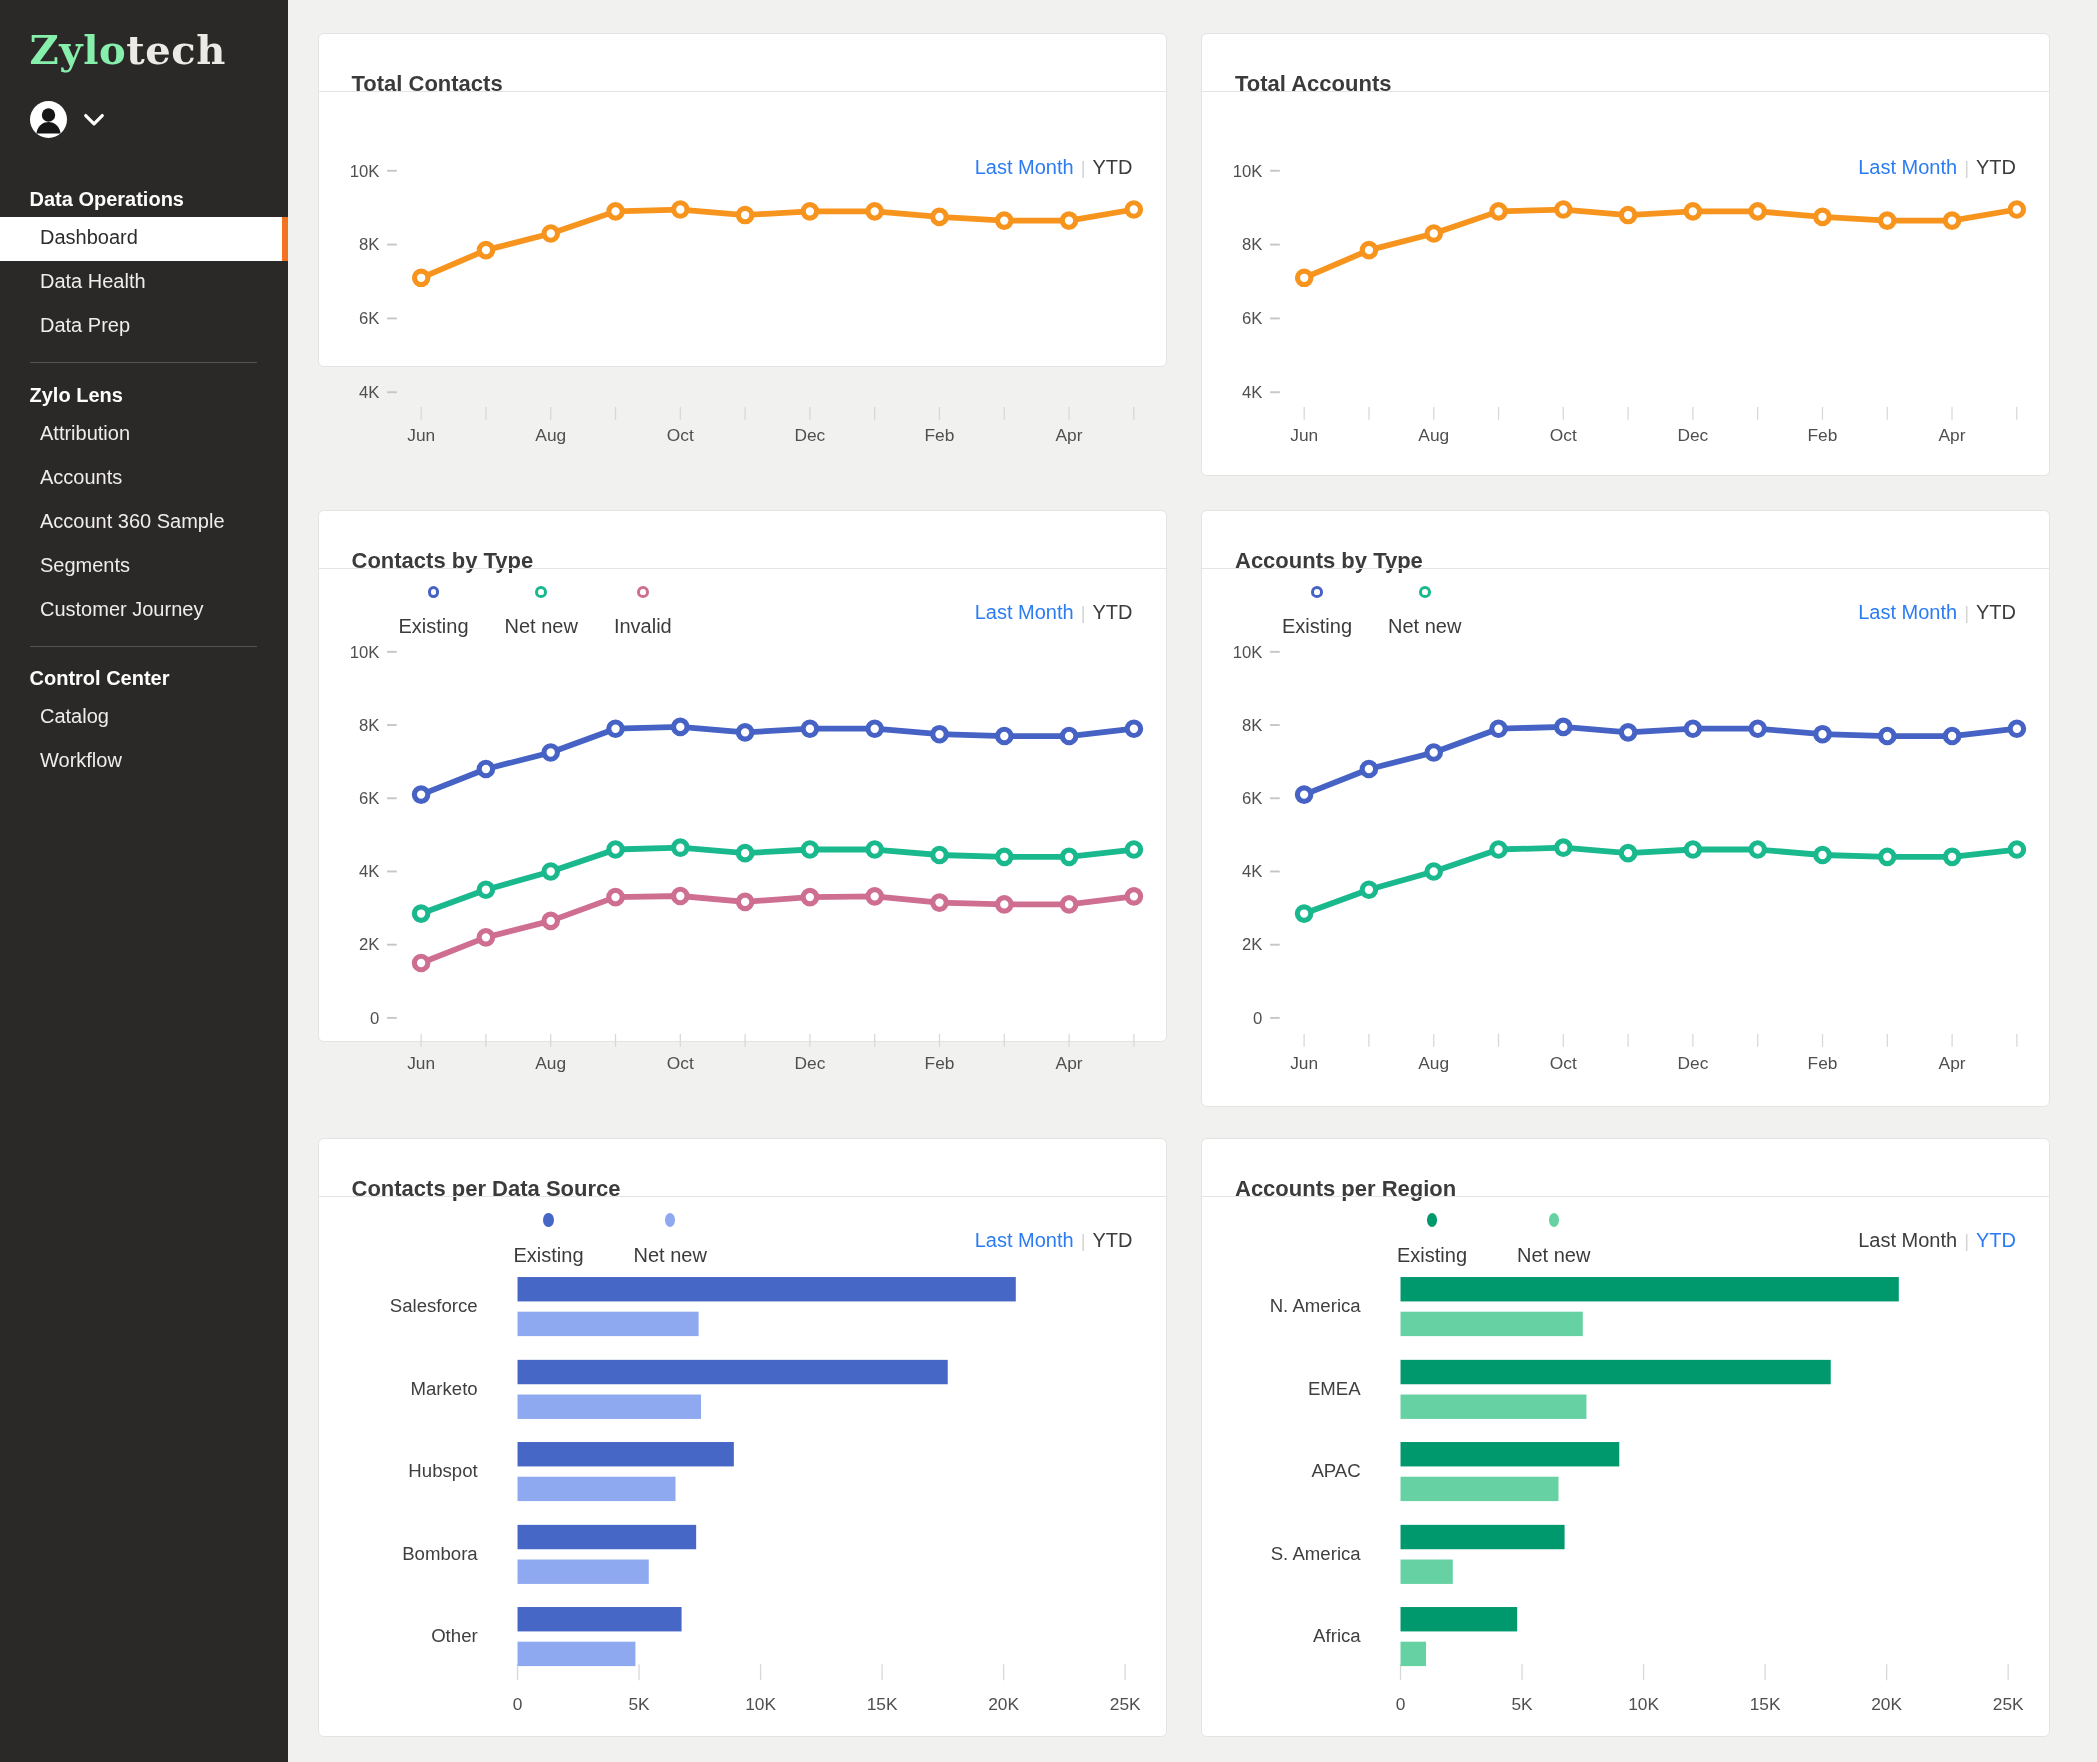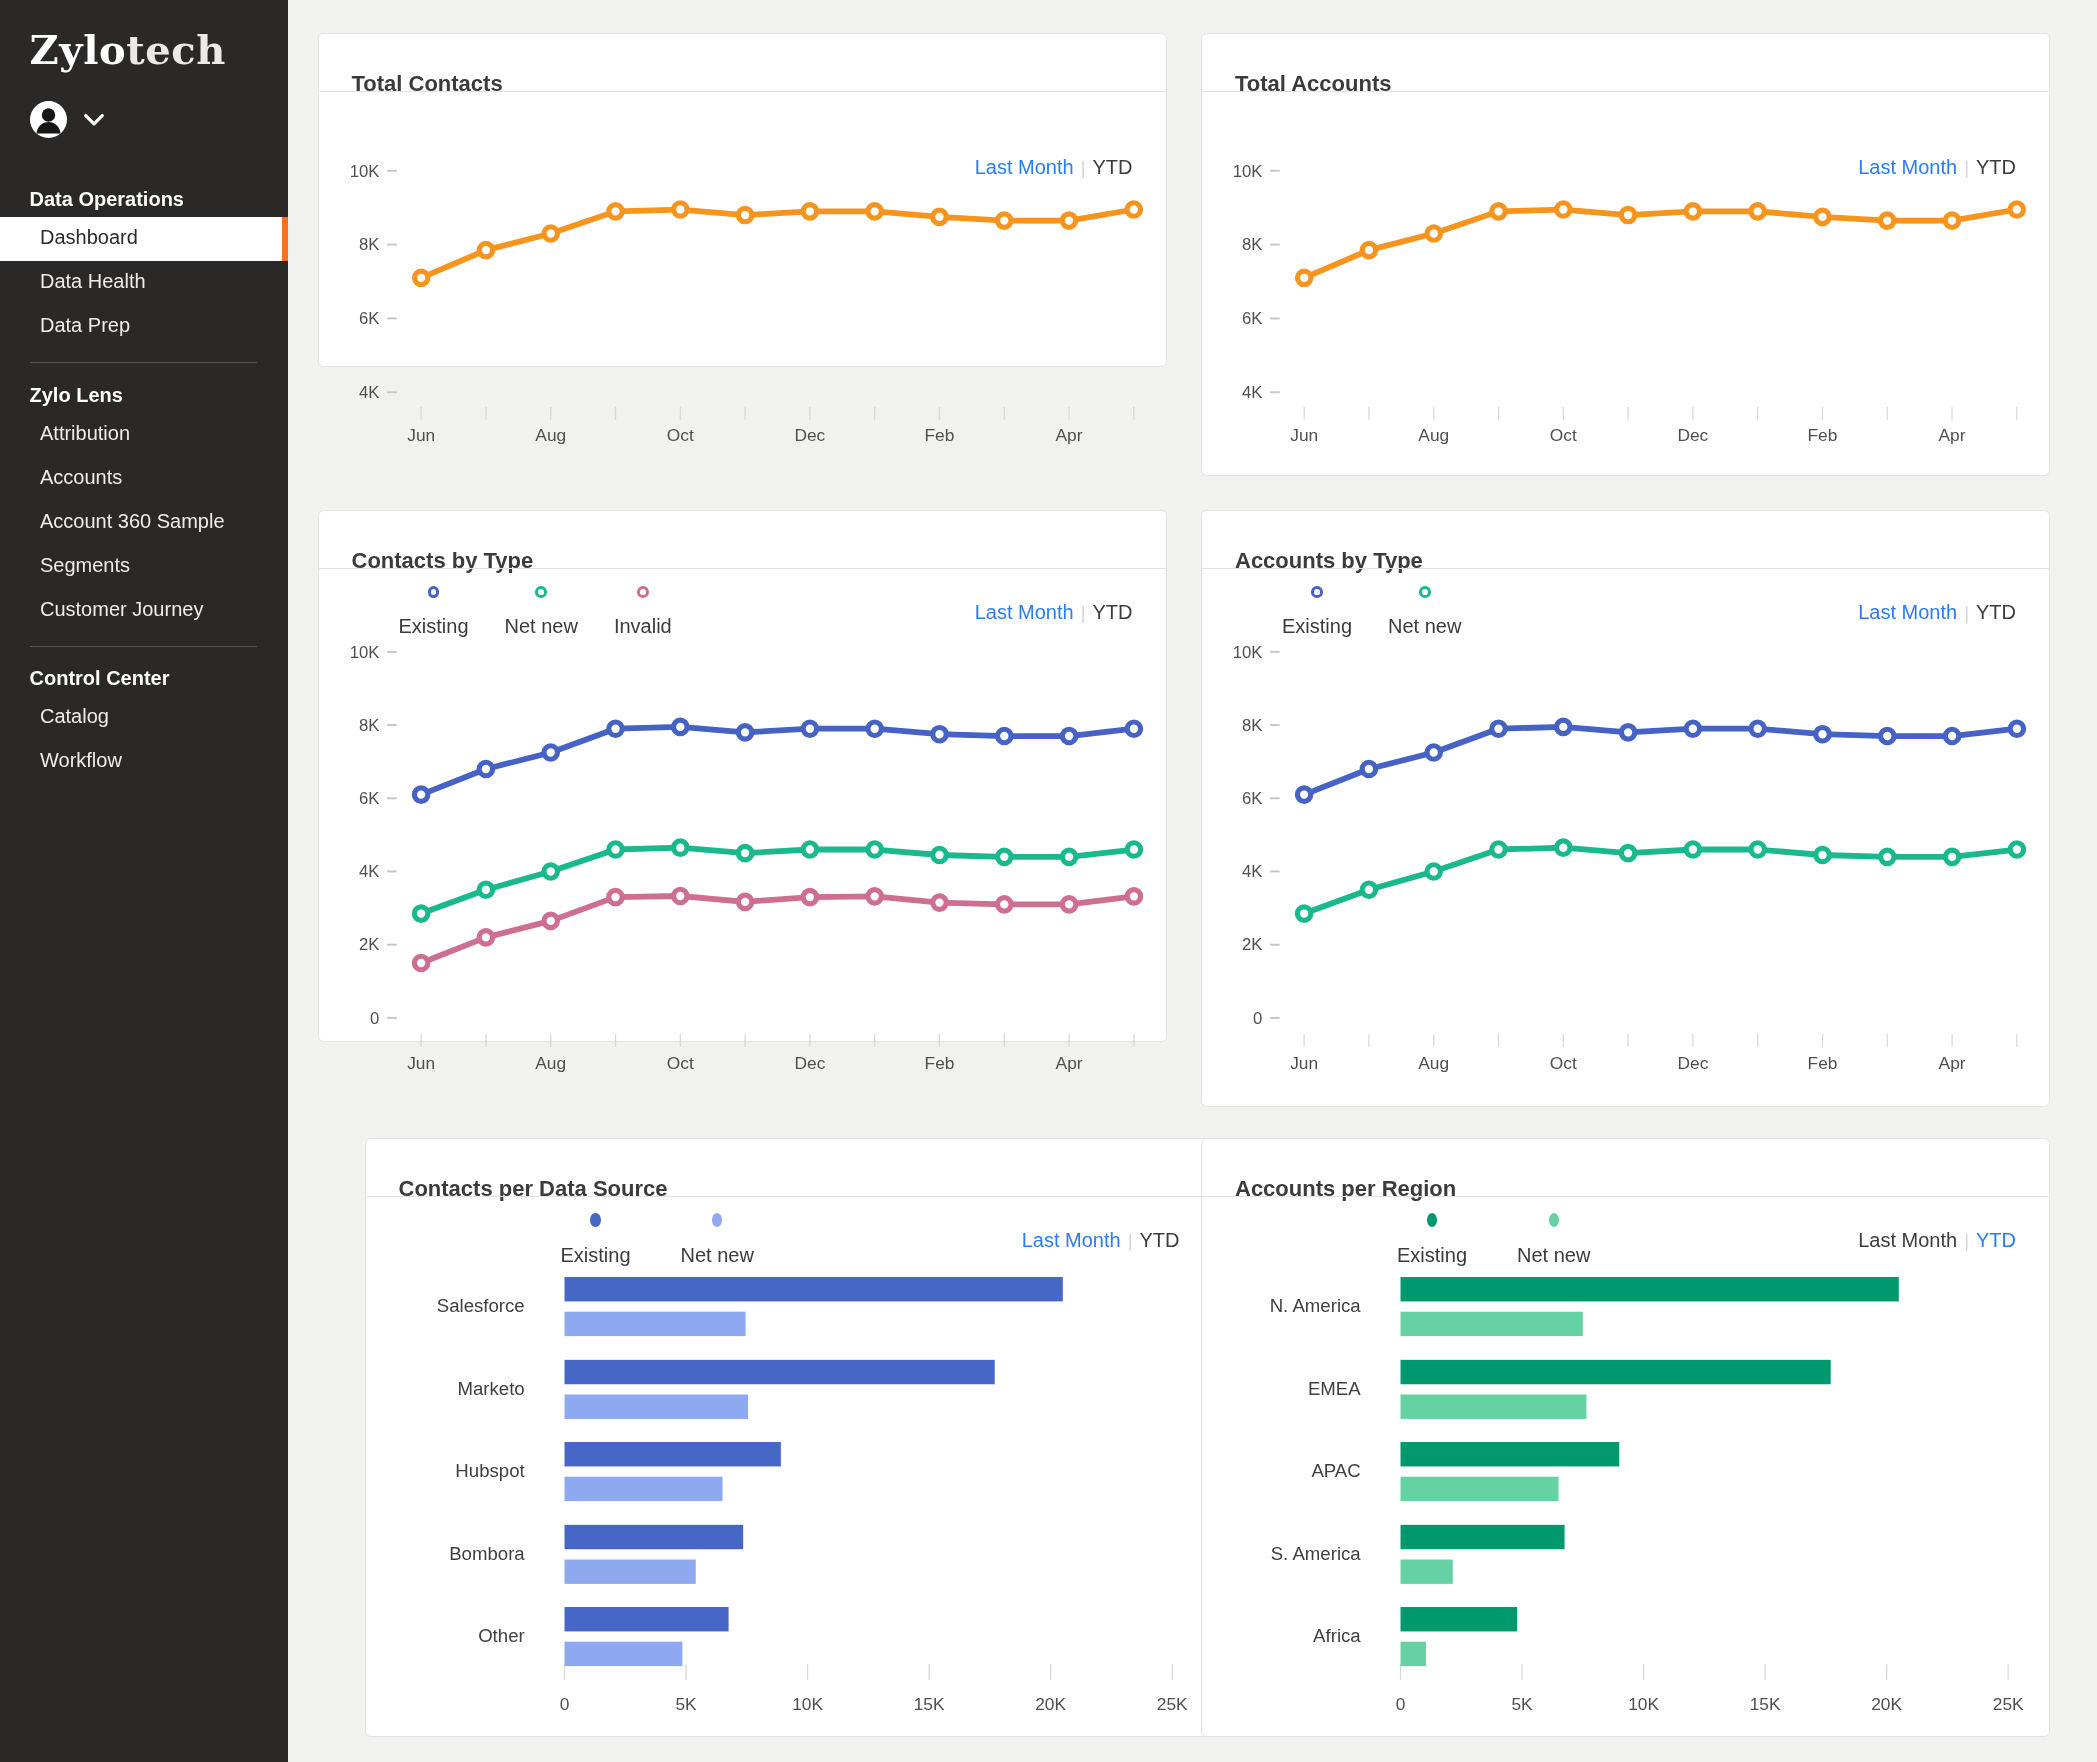--- a/index.html
+++ b/index.html
@@ -4,38 +4,38 @@
 <style>
   html,body{margin:0;padding:0;}
   body{
     width:2097px;height:1762px;position:relative;overflow:hidden;
     background:#f1f1f0;font-family:"Liberation Sans",sans-serif;
     -webkit-font-smoothing:antialiased;
   }
   
   .sidebar{position:absolute;left:0;top:0;width:288px;height:1762px;background:#2b2927;}
   .logo{padding:28px 0 0 29.5px;font-family:"DejaVu Serif",serif;font-weight:bold;font-size:40px;line-height:1.1;letter-spacing:0.6px;}
-  .logo .p1{color:#ffffff;}
+  .logo .p1{color:#86efac;}
   .logo .p2{color:#eceae7;}
   .user-row{margin:28px 0 0 29.5px;display:flex;align-items:center;gap:16.7px;height:39px;}
   .avatar{width:37px;height:37px;border-radius:50%;background:#ffffff;display:flex;align-items:center;justify-content:center;overflow:hidden;}
   .nav{margin-top:42px;}
   .nav-section-title{height:36px;line-height:36px;padding-left:29.5px;color:#fdfdfd;font-size:20px;font-weight:bold;}
   .nav-item{height:44px;line-height:40px;padding-left:40px;color:#efedeb;font-size:20px;position:relative;cursor:pointer;}
   .nav-item.active{background:#ffffff;color:#2d2c2b;}
   .nav-item.active .accent{position:absolute;right:0;top:0;bottom:0;width:5.8px;background:#f37321;}
   .nav-divider{height:0.6px;background:#555250;margin:13px 31px 14px 29.5px;}
   
   .main{position:absolute;left:288px;top:0;right:0;bottom:0;}
   .card{position:absolute;background:#ffffff;border:0.6px solid #e3e3e2;border-radius:5.8px;box-sizing:border-box;}
   .c1{left:29.5px;  top:33px;  width:849px;height:334px;}
   .c2{left:913px;top:33px;  width:849px;height:443px;}
   .c3{left:29.5px;  top:510px; width:849px;height:532px;padding-left:7px;}
   .c4{left:913px;top:510px; width:849px;height:597px;}
-  .c5{left:29.5px;  top:1138px;width:849px;height:599px;margin-left:47px;}
+  .c5{left:29.5px;  top:1138px;width:849px;height:599px;}
   .c6{left:913px;top:1138px;width:849px;height:599px;}
   .card-title{position:absolute;left:33px;top:50px;transform:translateY(-50%);font-size:22px;font-weight:600;color:#3b3b3b;white-space:nowrap;}
   .card-divider{position:absolute;top:57px;left:0;right:0;height:0.6px;background:#e4e4e3;}
   .toggle{position:absolute;right:33px;display:flex;align-items:center;gap:7px;font-size:20px;}
   .row1 .toggle{top:133px;transform:translateY(-50%);}
   .rowx .toggle{top:101px;transform:translateY(-50%);}
   .toggle a{color:#3b3c3e;text-decoration:none;cursor:pointer;}
   .toggle a.active{color:#2b7bf3;}
   .toggle .sep{color:#d4d4d4;font-size:18.6px;}
   .legend{position:absolute;top:101px;transform:translateY(-50%);display:flex;align-items:center;font-size:20px;color:#3b3b3b;}

